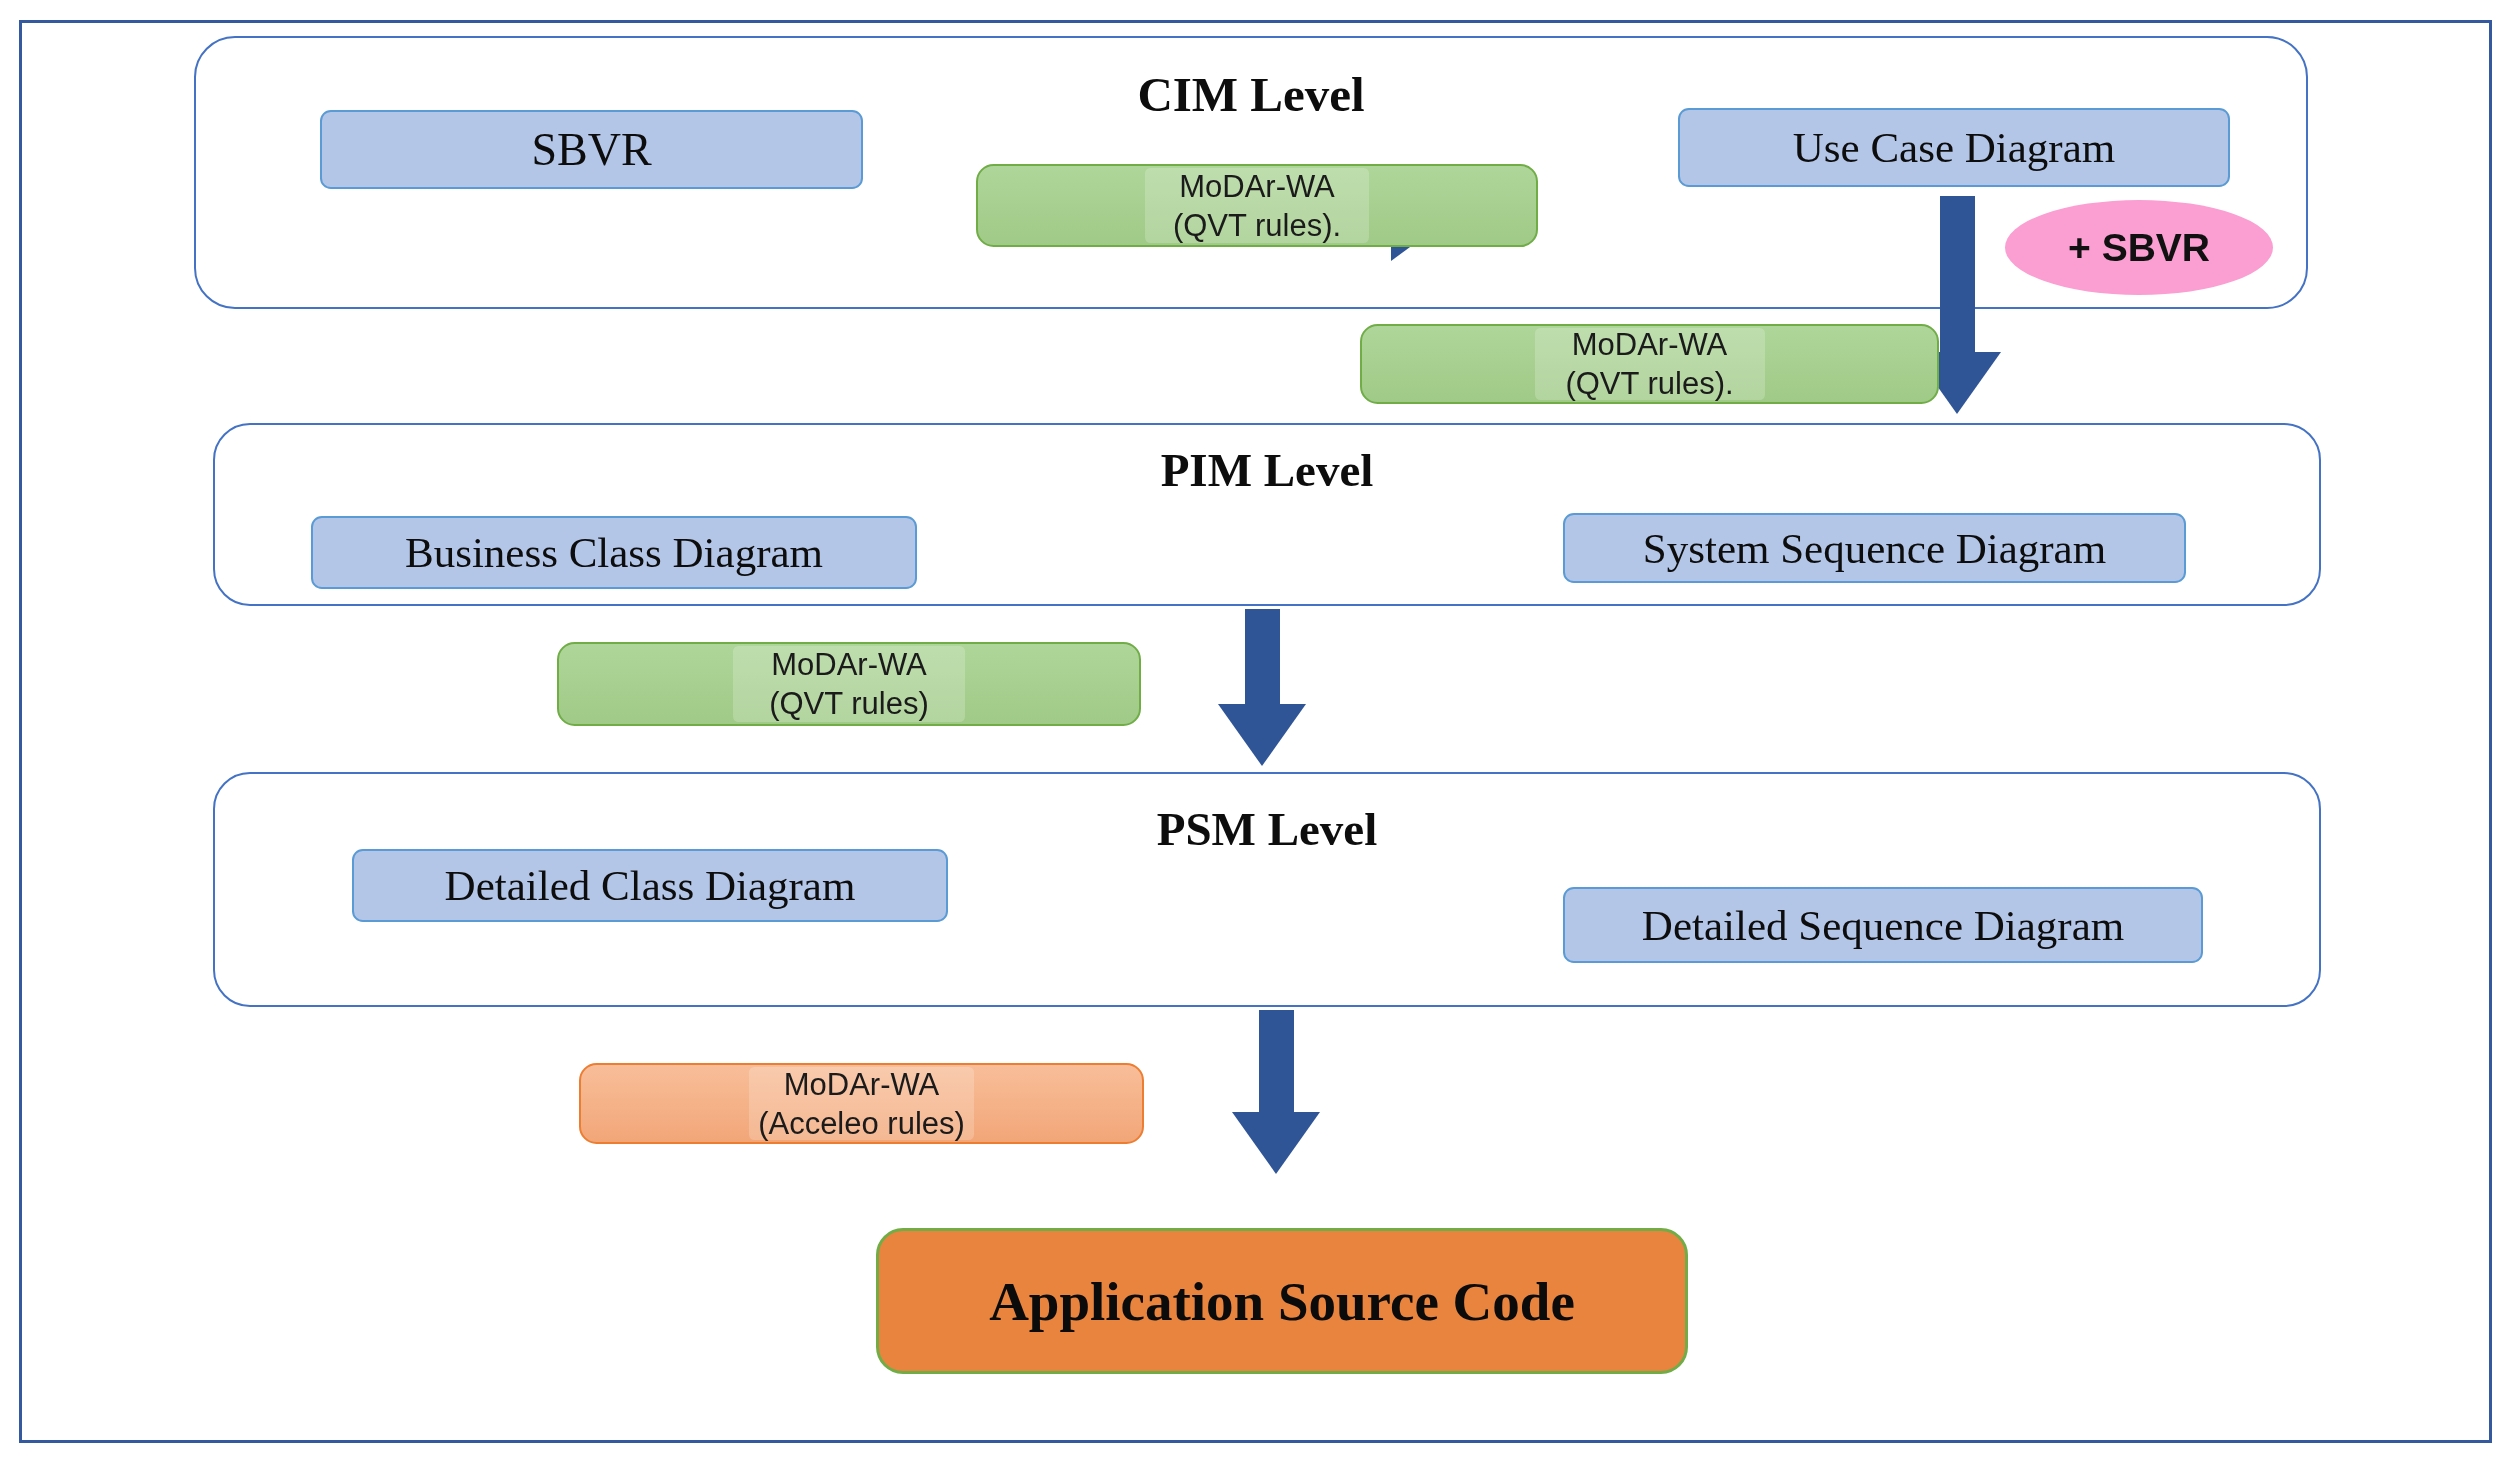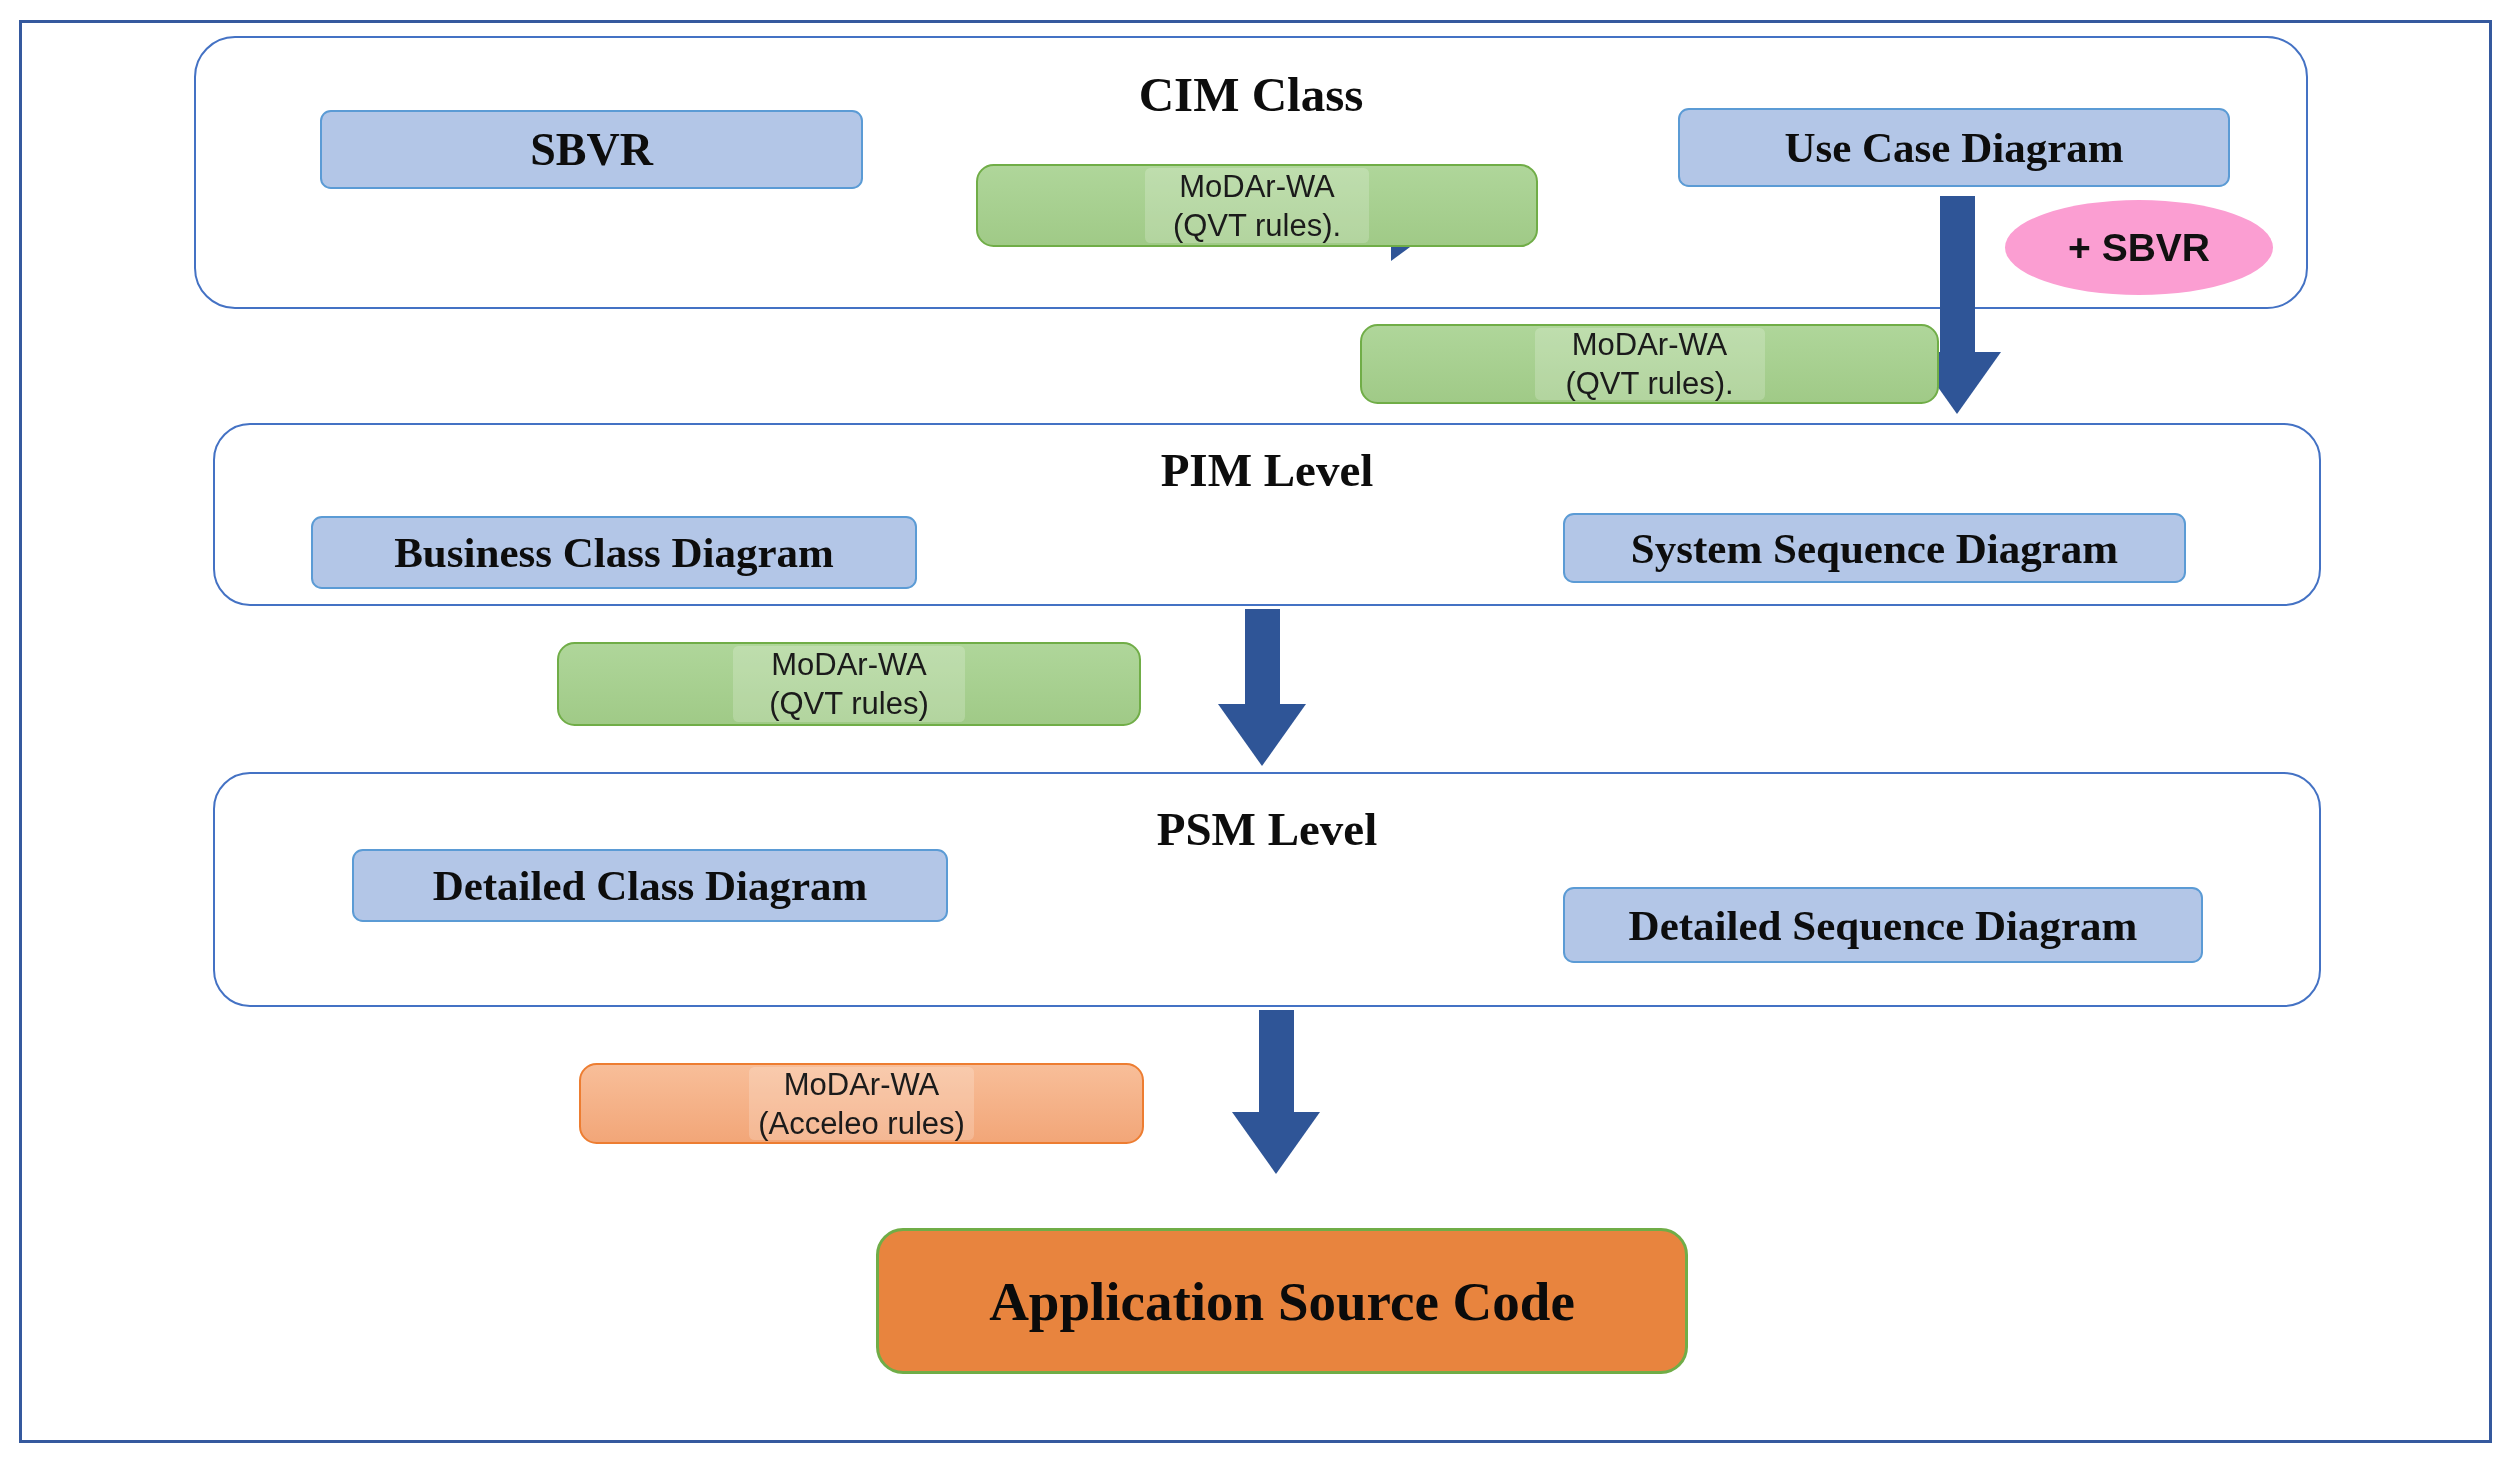--- a/index.html
+++ b/index.html
@@ -7,21 +7,21 @@
   *{box-sizing:border-box;}
   .abs{position:absolute;}
 
   .outer-frame{left:19px;top:20px;width:2473px;height:1423px;border:3.4px solid #35599E;background:#ffffff;}
 
   .level-container{border:2px solid #4472C4;border-radius:41px;background:#ffffff;}
   .level-title{font-family:"Liberation Serif",serif;font-weight:bold;font-size:49px;color:#0d0d0d;text-align:center;}
 
   .model-box{background:#B3C6E7;border:2px solid #5B9BD5;border-radius:10.8px;
     display:flex;align-items:center;justify-content:center;
-    font-family:"Liberation Serif",serif;font-weight:bold;font-size:43px;color:#0d0d0d;}
+    font-family:"Liberation Serif",serif;font-weight:normal;font-size:43px;color:#0d0d0d;}
 
   .transform-box{border-radius:17.6px;display:flex;flex-direction:column;align-items:center;justify-content:center;
     font-size:31px;line-height:39px;color:#1b1b1b;text-align:center;position:absolute;overflow:hidden;}
   .transform-green{background:linear-gradient(180deg,#AFD69A 0%,#A0CA87 100%);border:2px solid #70AD47;}
   .transform-orange{background:linear-gradient(180deg,#F8BE99 0%,#F2A678 100%);border:2px solid #ED7D31;}
   .band{position:absolute;left:30%;top:2%;width:40%;height:96%;background:rgba(255,255,255,0.20);border-radius:5.4px;}
   .tline{position:relative;}
 
   .arrow-shaft{background:#2F5597;}
   .head-down{width:0;height:0;border-left:44px solid transparent;border-right:44px solid transparent;border-top:62px solid #2F5597;}
@@ -34,21 +34,21 @@
     display:flex;align-items:center;justify-content:center;
     font-family:"Liberation Serif",serif;font-weight:bold;font-size:55px;color:#0b0b0b;}
 </style>
 </head>
 <body>
 
 <div class="abs outer-frame"></div>
 
 <div class="abs level-container" style="left:194px;top:36px;width:2114px;height:273px;"></div>
 
-<div class="abs level-title" style="left:194px;top:66px;width:2114px;">CIM Class</div>
+<div class="abs level-title" style="left:194px;top:66px;width:2114px;">CIM Level</div>
 
 <div class="abs model-box" style="left:320px;top:110px;width:543px;height:79px;font-size:46px;">SBVR</div>
 
 <div class="abs arrow-shaft" style="left:1052px;top:194px;width:338px;height:41px;"></div>
 <div class="abs head-right" style="left:1391px;top:167px;"></div>
 
 <div class="transform-box transform-green" style="left:976px;top:164px;width:562px;height:83px;">
   <div class="band"></div>
   <div class="tline">MoDAr-WA</div>
   <div class="tline">(QVT rules).</div>

